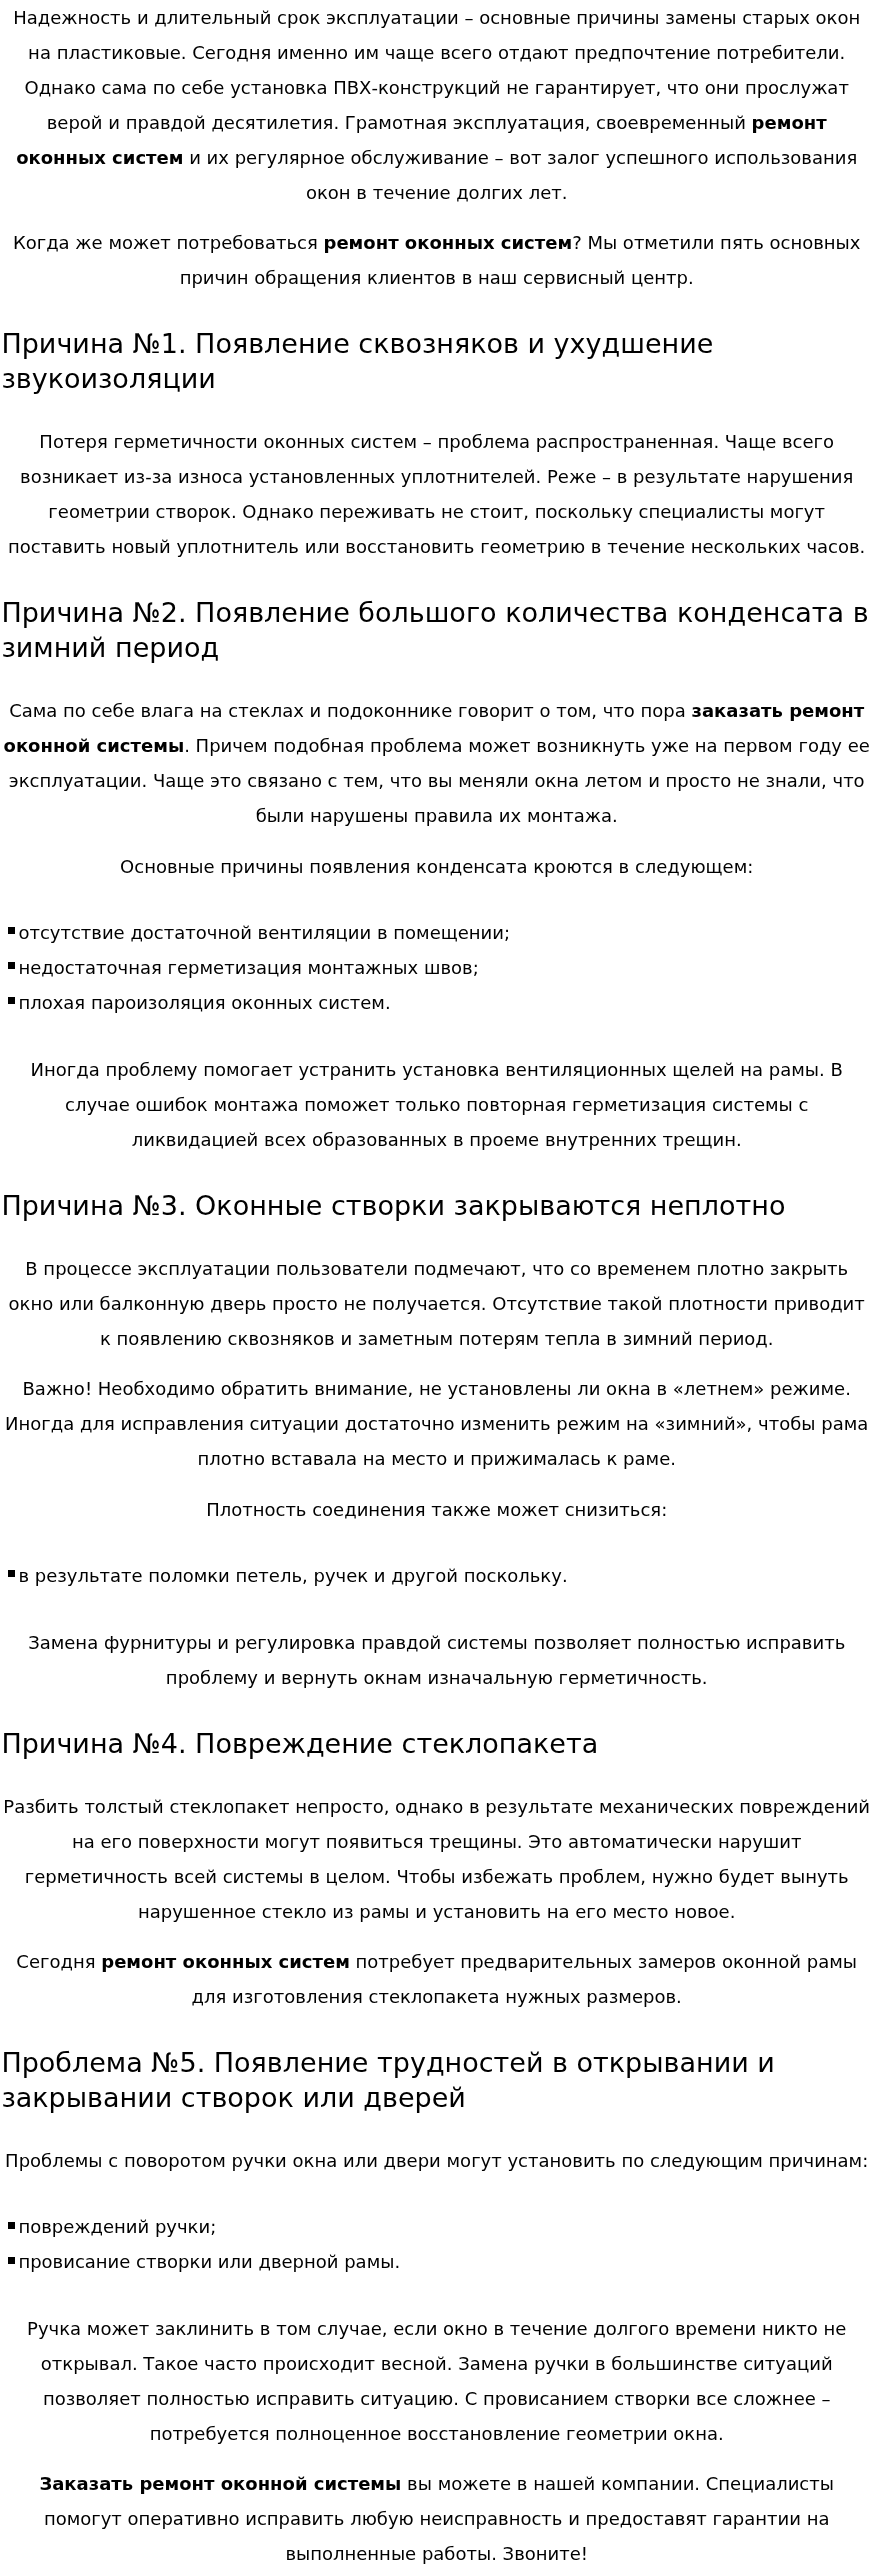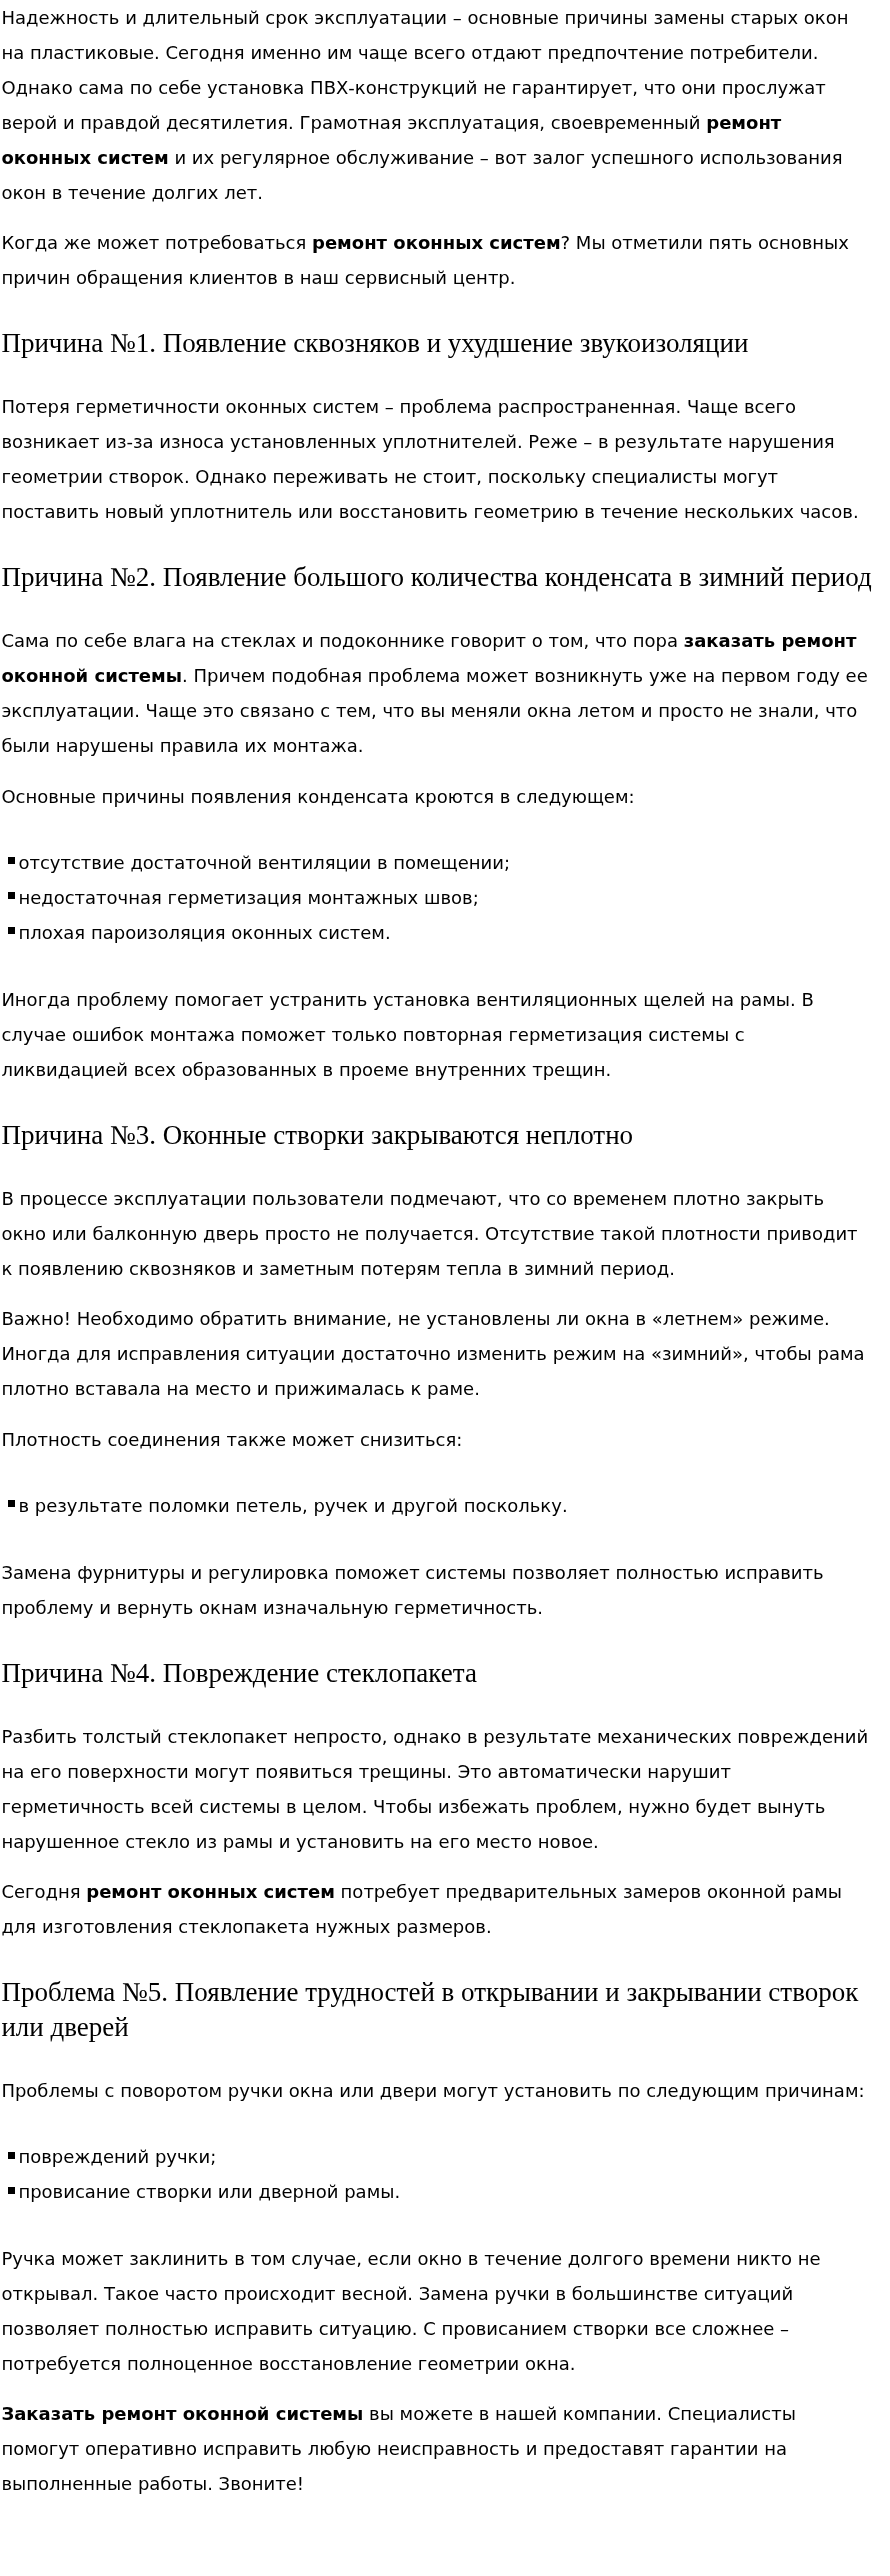--- a/index.html
+++ b/index.html
@@ -13,27 +13,27 @@
     box-sizing: border-box;
     background: #ffffff;
     color: #000000;
     padding: 0 18px 14px 1.4px;
     font-family: "DejaVu Sans", "Liberation Sans", sans-serif;
   }
   .page p {
     font-size: 18px;
     line-height: 35px;
     margin: 0 0 15.4px 0;
+    text-align: center;
   }
   .page h2 {
     font-size: 27px;
     font-weight: 400;
     line-height: 35px;
     margin: 31px 0 28px 0;
-    font-family: Liberation Serif, serif;
   }
   .page ul {
     list-style: none;
     margin: 31px 0 32px 0;
     padding: 0;
   }
   .page li {
     position: relative;
     font-size: 18px;
     line-height: 35px;
@@ -70,21 +70,21 @@
       </ul>
       <p><span>Иногда проблему помогает устранить установка вентиляционных щелей на рамы. В случае ошибок монтажа поможет только повторная герметизация системы с ликвидацией всех образованных в проеме внутренних трещин.</span></p>
       <h2>Причина №3. Оконные створки закрываются неплотно</h2>
       <p><span>В процессе эксплуатации пользователи подмечают, что со временем плотно закрыть окно или балконную дверь просто не получается. Отсутствие такой плотности приводит к появлению сквозняков и заметным потерям тепла в зимний период.</span></p>
       <p><span>Важно! Необходимо обратить внимание, не установлены ли окна в «летнем» режиме. Иногда для исправления ситуации достаточно изменить режим на «зимний», чтобы рама плотно вставала на место и прижималась к раме.</span></p>
       <p><span>Плотность соединения также может снизиться:</span></p>
       <ul>
         <li><span class="marker"></span></li>
         <li><span class="marker"></span><span>в результате поломки петель, ручек и другой поскольку.</span></li>
       </ul>
-      <p><span>Замена фурнитуры и регулировка поможет системы позволяет полностью исправить проблему и вернуть окнам изначальную герметичность.</span></p>
+      <p><span>Замена фурнитуры и регулировка правдой системы позволяет полностью исправить проблему и вернуть окнам изначальную герметичность.</span></p>
       <h2>Причина №4. Повреждение стеклопакета</h2>
       <p><span>Разбить толстый стеклопакет непросто, однако в результате механических повреждений на его поверхности могут появиться трещины. Это автоматически нарушит герметичность всей системы в целом. Чтобы избежать проблем, нужно будет вынуть нарушенное стекло из рамы и установить на его место новое.</span></p>
       <p><span>Сегодня </span><b>ремонт оконных систем</b><span> потребует предварительных замеров оконной рамы для изготовления стеклопакета нужных размеров.</span></p>
       <h2>Проблема №5. Появление трудностей в открывании и закрывании створок или дверей</h2>
       <p><span>Проблемы с поворотом ручки окна или двери могут установить по следующим причинам:</span></p>
       <ul>
         <li><span class="marker"></span><span>повреждений ручки;</span></li>
         <li><span class="marker"></span><span>провисание створки или дверной рамы.</span></li>
       </ul>
       <p><span>Ручка может заклинить в том случае, если окно в течение долгого времени никто не открывал. Такое часто происходит весной. Замена ручки в большинстве ситуаций позволяет полностью исправить ситуацию. С провисанием створки все сложнее – потребуется полноценное восстановление геометрии окна.</span></p>

